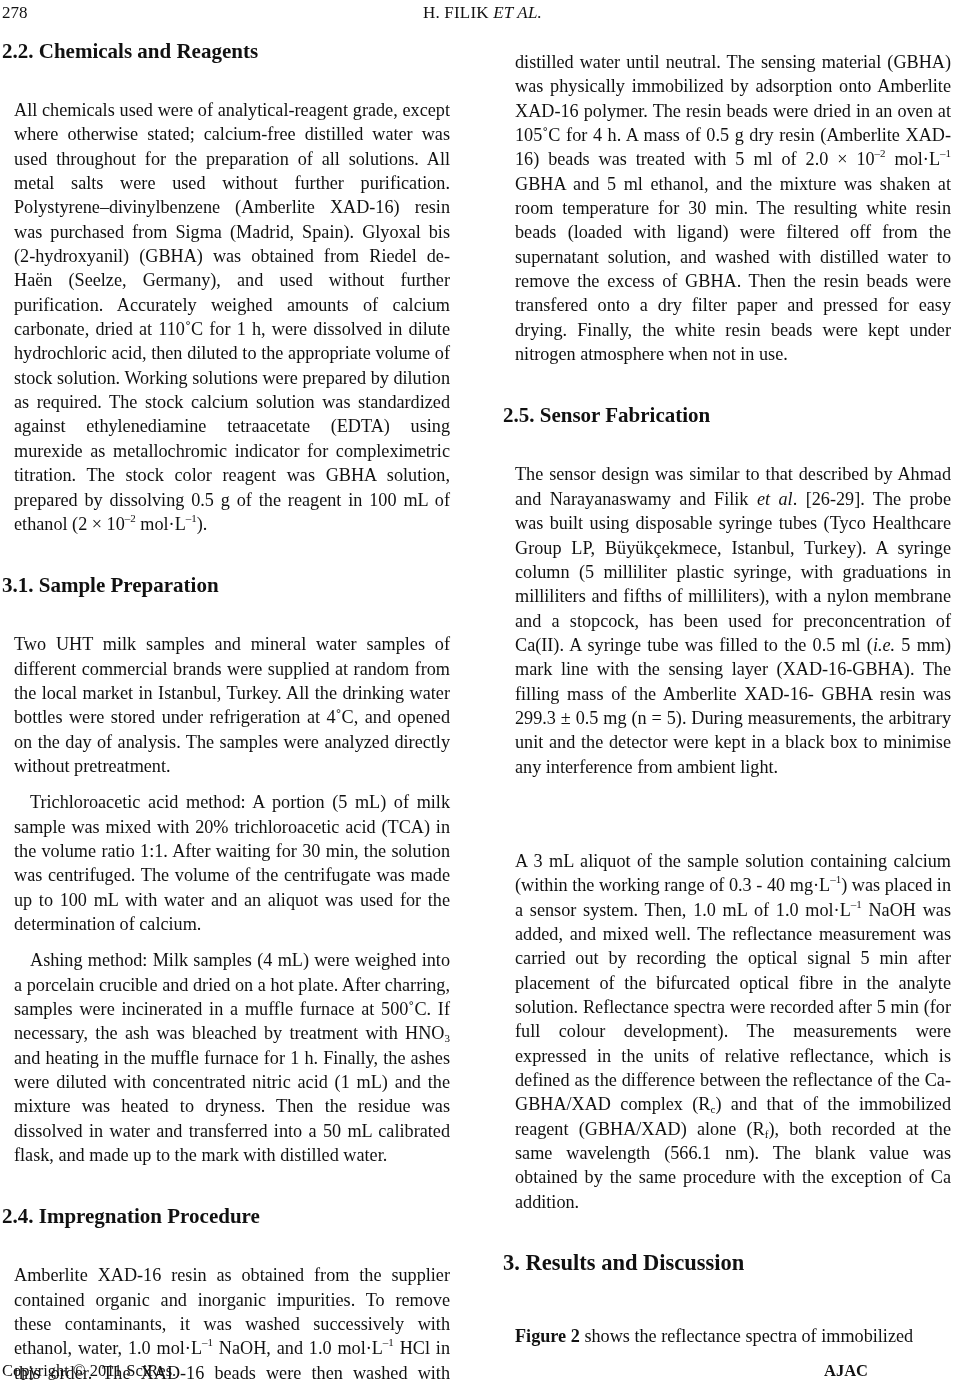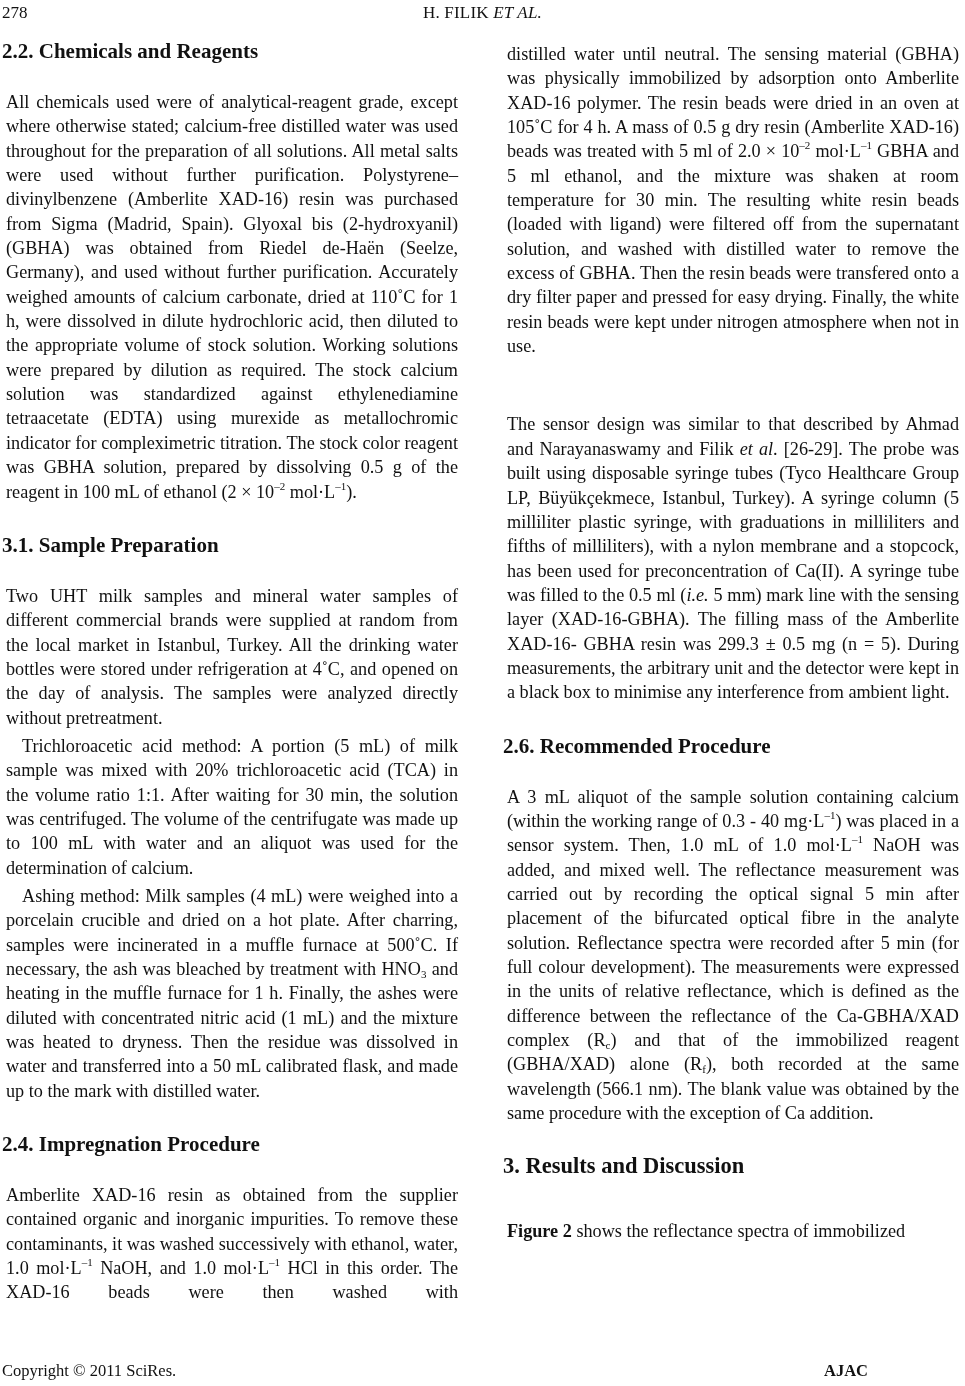--- a/index.html
+++ b/index.html
@@ -18,21 +18,21 @@
     position: absolute; top: 38px; width: 460px;
     font-size: 18.2px; line-height: 24.35px; text-align: justify;
   }
   .col-left { left: 2px; }
   .col-right { left: 503px; }
   h2 {
     font-family: "Liberation Serif", serif; font-weight: bold;
     font-size: 21px; line-height: 26px; margin: 0; padding: 0;
   }
   h2.big { font-size: 22.5px; }
-  p { margin: 4px; padding: 0; text-align: justify; hyphens: none; }
+  p { margin: 12px; padding: 0; text-align: justify; hyphens: none; }
   p.indent { text-indent: 16px; }
   .gap-after-h { height: 22px; }
   .gap-before-h { height: 24px; }
   sup { font-size: 11px; vertical-align: 8px; line-height: 0; }
   sub { font-size: 11px; vertical-align: -3px; line-height: 0; }
   .footer {
     position: absolute; top: 1360px; left: 0; width: 870px; height: 22px;
     font-size: 16.5px; line-height: 22px;
   }
   .copyright { position: absolute; left: 2px; }
@@ -65,25 +65,25 @@
   <div class="gap-before-h"></div>
   <h2>2.4. Impregnation Procedure</h2>
   <div class="gap-after-h"></div>
   <p id="impreg-left" style="text-align-last: justify;"><span>Amberlite XAD-16 resin as obtained from the supplier contained organic and inorganic impurities. To remove these contaminants, it was washed successively with ethanol, water, 1.0 mol·L</span><sup>–1</sup><span> NaOH, and 1.0 mol·L</span><sup>–1</sup><span> HCl in this order. The XAD-16 beads were then washed with </span></p>
 </div>
 
 <div class="col col-right">
   <p id="impreg-right"><span>distilled water until neutral. The sensing material (GBHA) was physically immobilized by adsorption onto Amberlite XAD-16 polymer. The resin beads were dried in an oven at 105˚C for 4 h. A mass of 0.5 g dry resin (Amberlite XAD-16) beads was treated with 5 ml of 2.0 × 10</span><sup>–2</sup><span> mol·L</span><sup>–1</sup><span> GBHA and 5 ml ethanol, and the mixture was shaken at room temperature for 30 min. The resulting white resin beads (loaded with ligand) were filtered off from the supernatant solution, and washed with distilled water to remove the excess of GBHA. Then the resin beads were transfered onto a dry filter paper and pressed for easy drying. Finally, the white resin beads were kept under nitrogen atmosphere when not in use.</span></p>
 
   <div class="gap-before-h"></div>
+  <h2>2.5. Sensor Fabrication</h2>
   <div class="gap-after-h"></div>
   <p><span>The sensor design was similar to that described by Ahmad and Narayanaswamy and Filik </span><i>et al</i><span>. [26-29]. The probe was built using disposable syringe tubes (Tyco Healthcare Group LP, Büyükçekmece, Istanbul, Turkey). A syringe column (5 milliliter plastic syringe, with graduations in milliliters and fifths of milliliters), with a nylon membrane and a stopcock, has been used for preconcentration of Ca(II). A syringe tube was filled to the 0.5 ml (</span><i>i.e.</i><span> 5 mm) mark line with the sensing layer (XAD-16-GBHA). The filling mass of the Amberlite XAD-16- GBHA resin was 299.3 ± 0.5 mg (n = 5). During measurements, the arbitrary unit and the detector were kept in a black box to minimise any interference from ambient light.</span></p>
 
   <div class="gap-before-h"></div>
-  <h2>2.6. Recommended Procedure</h2>
   <div class="gap-after-h"></div>
   <p><span>A 3 mL aliquot of the sample solution containing calcium (within the working range of 0.3 - 40 mg·L</span><sup>–1</sup><span>) was placed in a sensor system. Then, 1.0 mL of 1.0 mol·L</span><sup>–1</sup><span> NaOH was added, and mixed well. The reflectance measurement was carried out by recording the optical signal 5 min after placement of the bifurcated optical fibre in the analyte solution. Reflectance spectra were recorded after 5 min (for full colour development). The measurements were expressed in the units of relative reflectance, which is defined as the difference between the reflectance of the Ca-GBHA/XAD complex (R</span><sub>c</sub><span>) and that of the immobilized reagent (GBHA/XAD) alone (R</span><sub>f</sub><span>), both recorded at the same wavelength (566.1 nm). The blank value was obtained by the same procedure with the exception of Ca addition.</span></p>
 
   <div class="gap-before-h"></div>
   <h2 class="big">3. Results and Discussion</h2>
   <div style="height:14px"></div>
   <div class="gap-after-h"></div>
   <p><b class="fig-ref">Figure 2</b><span> shows the reflectance spectra of immobilized</span></p>
 </div>
 

